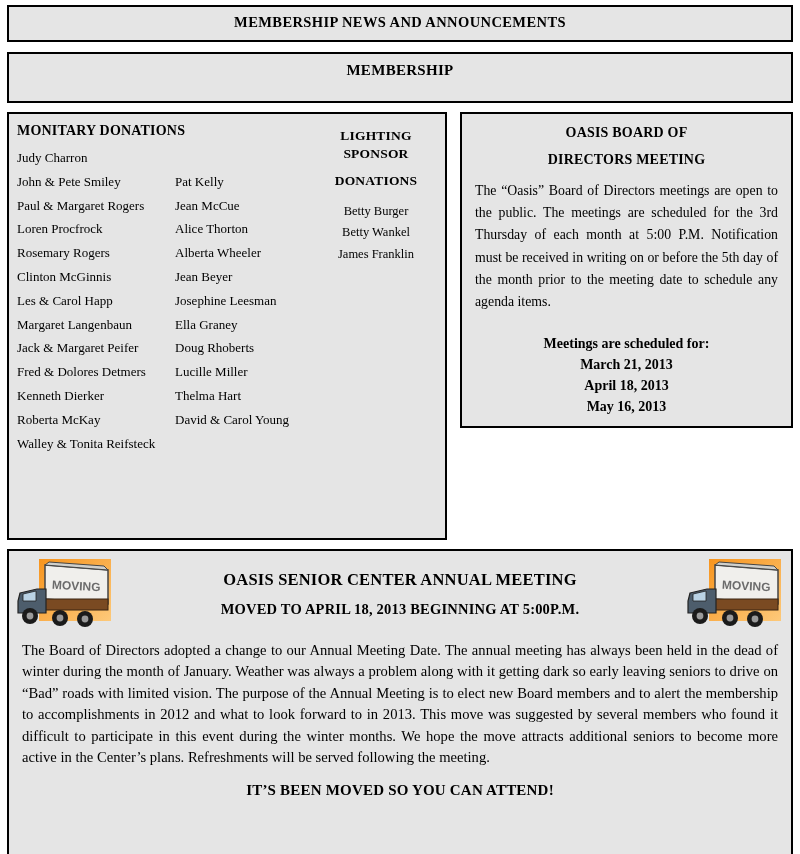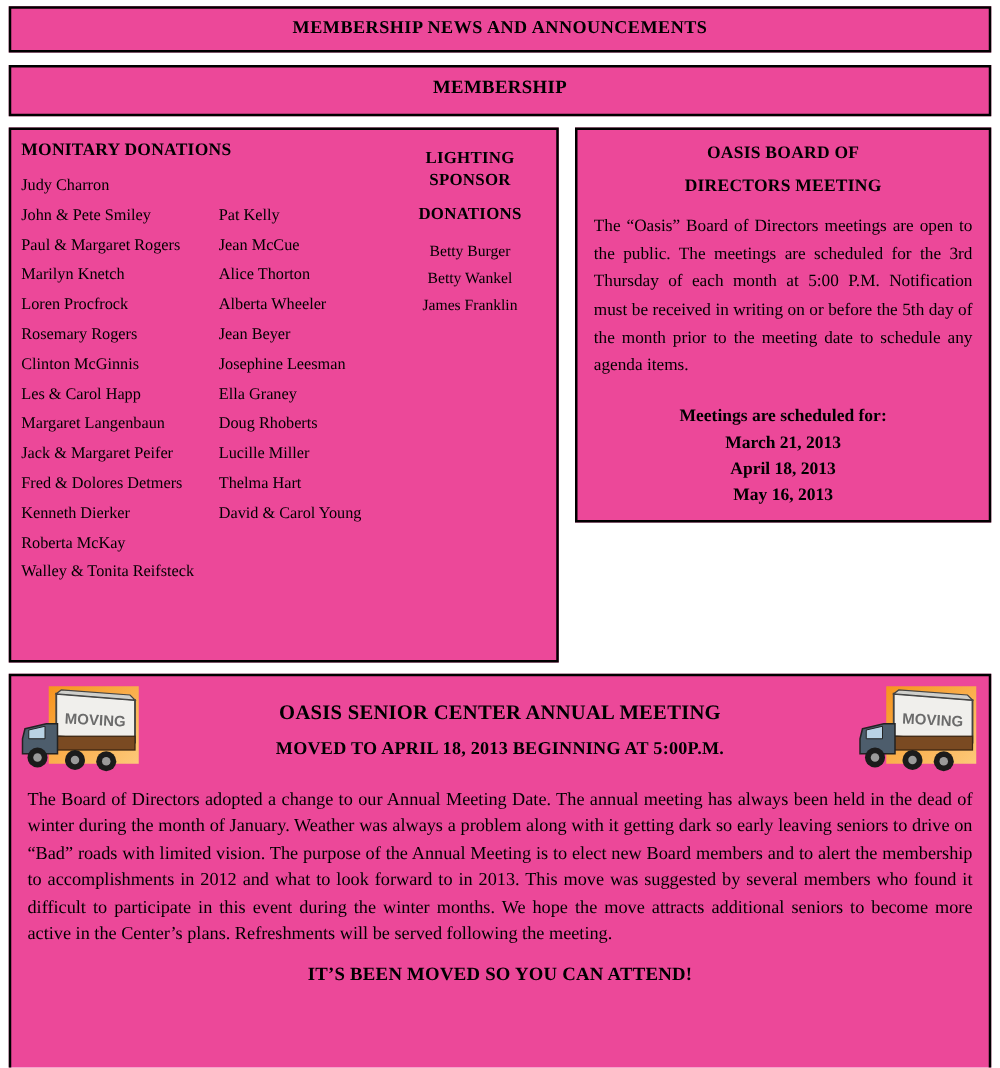--- a/index.html
+++ b/index.html
@@ -3,29 +3,29 @@
 <meta charset="utf-8">
 <style>
   * { margin: 0; padding: 0; box-sizing: border-box; }
   html, body { background: #ffffff; }
   body {
     width: 800px; height: 854px;
     font-family: "Liberation Serif", "DejaVu Serif", serif;
     color: #000; overflow: hidden;
   }
   .page { padding: 5px 7px; width: 800px; height: 854px; }
-  .box { border: 2px solid #000; background: #ec4899; overflow: hidden; }
+  .box { border: 2px solid #000; background: #e5e5e5; overflow: hidden; }
 
   
   .header-box { padding: 7px 4px 9px; text-align: center; margin-bottom: 10px; }
   .header-title { font-weight: bold; font-size: 14.5px; letter-spacing: .4px; }
 
   
   .membership-box { padding: 8px 12px 12px; margin-bottom: 9px; text-align: center; }
-  .membership-title { font-weight: bold; font-size: 15px; letter-spacing: .3px; }
+  .membership-title { font-weight: bold; font-size: 15px; letter-spacing: .3px; margin-bottom: 10px; }
   .membership-text { font-size: 14.6px; line-height: 21.5px; padding: 0 4px; }
   .membership-text b { font-weight: bold; }
 
   
   .row { display: flex; gap: 13px; margin-bottom: 9px; }
   .donations-box { flex: 0 0 440px; width: 440px; height: 428px; padding: 9px 6px 6px 8px; }
   .board-box { flex: 1; height: 316px; padding: 11px 13px 8px; }
 
   .don-grid { display: flex; }
   .don-left { width: 296px; flex: 0 0 296px; }
@@ -74,21 +74,20 @@
 
     <div class="box donations-box">
       <div class="don-grid">
         <div class="don-left">
           <div class="don-title">MONITARY DONATIONS</div>
           <div class="don-cols">
             <div class="don-col1">
               <div class="don-name">Judy Charron</div>
               <div class="don-name">John &amp; Pete Smiley</div>
               <div class="don-name">Paul &amp; Margaret Rogers</div>
-              <div class="don-name">Marilyn Knetch</div>
               <div class="don-name">Loren Procfrock</div>
               <div class="don-name">Rosemary Rogers</div>
               <div class="don-name">Clinton McGinnis</div>
               <div class="don-name">Les &amp; Carol Happ</div>
               <div class="don-name">Margaret Langenbaun</div>
               <div class="don-name">Jack &amp; Margaret Peifer</div>
               <div class="don-name">Fred &amp; Dolores Detmers</div>
               <div class="don-name">Kenneth Dierker</div>
               <div class="don-name">Roberta McKay</div>
               <div class="don-name">Walley &amp; Tonita Reifsteck</div>

